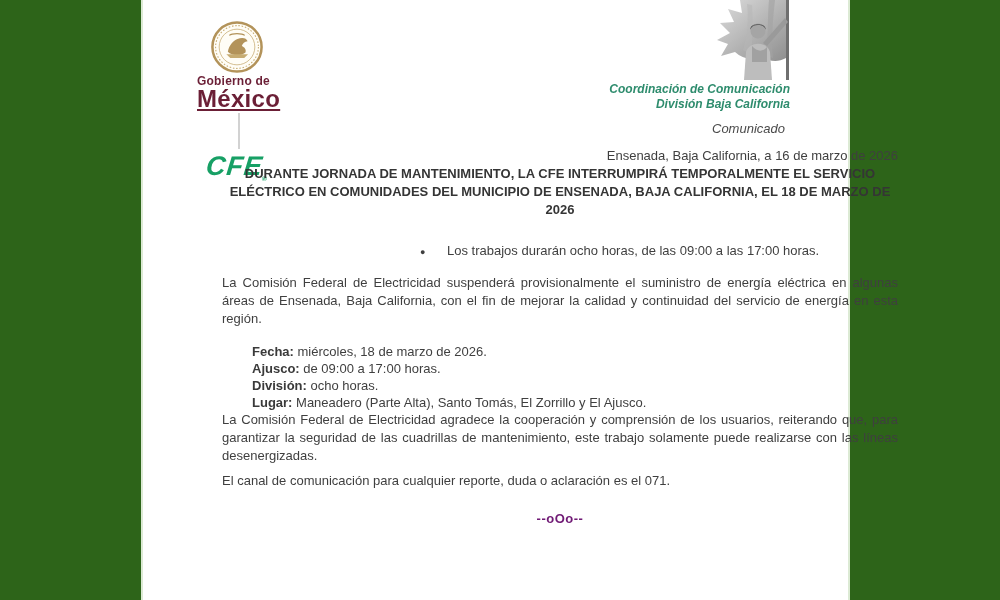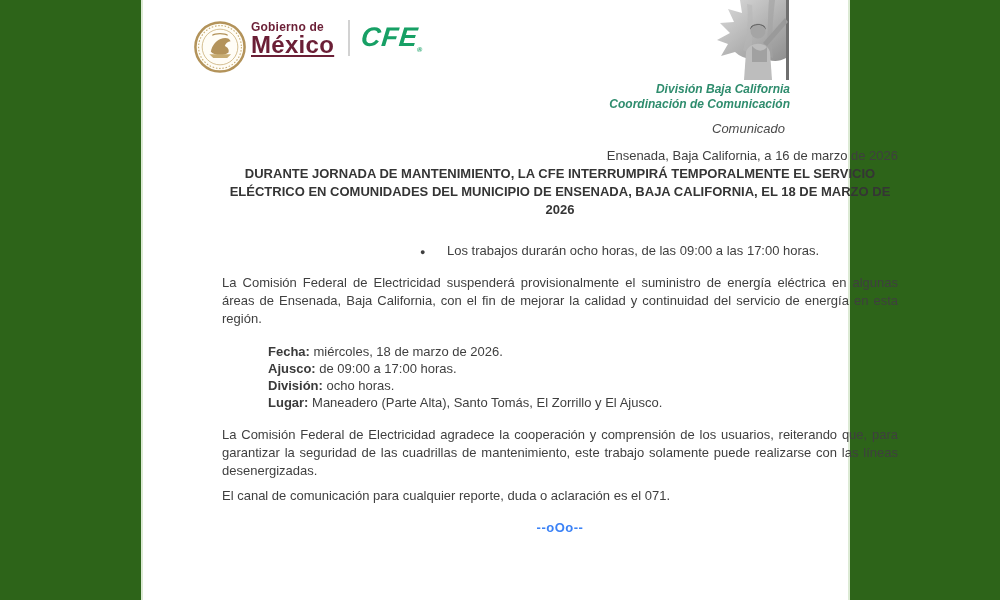--- a/index.html
+++ b/index.html
@@ -13,21 +13,21 @@
   .page {
     position: absolute;
     left: 143px; top: 0;
     width: 705px; height: 600px;
     background: #ffffff;
     box-shadow: 0 0 0 2px #dcead4;
   }
   
   .gov-logo {
     position: absolute; left: 50px; top: 20px;
-    display: flex; 
+    display: flex; align-items: center; flex-direction: column;
   }
   .seal { width: 54px; height: 54px; display: block; }
   .gov-wordmark { margin-left: 4px; color: #6b1f36; }
   .gov-line1 { font-size: 12px; font-weight: bold; letter-spacing: .2px; }
   .gov-line2 { font-size: 24px; font-weight: bold; margin-top: -3px; letter-spacing: .3px; text-decoration: underline; }
   .logo-divider {
     width: 2px; height: 36px; background: #d2d2d2;
     margin: 0 10px 0 14px;
   }
   .cfe-logo {
@@ -58,26 +58,26 @@
     color: #3f3f3f; font-size: 13px;
   }
   .dateline { margin-top: 147px; text-align: right; line-height: 18px; }
   .headline {
     margin-top: 0; text-align: center;
     font-weight: bold; color: #353535; line-height: 18px;
   }
   .bullet-item { margin-top: 22px; margin-left: 198px; display: flex; }
   .bullet-marker { width: 27px; font-size: 9px; line-height: 20px; padding-top: 1px; color: #3f3f3f; }
   .bullet-text { flex: 1; text-align: justify; line-height: 20px; }
-  .para { margin-top: 15px; text-align: justify; line-height: 18px; }
+  .para { text-align: justify; line-height: 18px; }
   .para-first { margin-top: 12px; }
-  .details { margin-top: 15px; margin-left: 46px; line-height: 17px; }
+  .details { margin-top: 15px; margin-left: 30px; line-height: 17px; }
   .details b { color: #3a3a3a; }
   .para-single { margin-top: 7px; text-align: left; line-height: 18px; }
-  .closing { margin-top: 15px; text-align: center; font-weight: bold; color: #3b82f6; letter-spacing: .5px; }
+  .closing { margin-top: 21px; text-align: center; font-weight: bold; color: #701a75; letter-spacing: .5px; }
 </style>
 </head>
 <body>
 
 <div class="page">
 
   <div class="gov-logo">
     <svg class="seal" viewBox="0 0 56 56" aria-hidden="true">
       <circle cx="28" cy="28" r="25.5" fill="#fffdf6" stroke="#b3935a" stroke-width="2.6"></circle>
       <circle cx="28" cy="28" r="22.2" fill="none" stroke="#c7ac72" stroke-width="1.1" stroke-dasharray="1.6 1.8"></circle>
@@ -107,22 +107,22 @@
     <path d="M40 4 C42 20 40 36 36 50 L44 54 C46 38 46 18 45 5 Z" fill="#b7b7b7" opacity="0.55"></path>
     <path d="M43 30 C43 22 59 22 59 30 C57 25 45 25 43 30 Z" fill="#5c5c5c"></path>
     <circle cx="51" cy="31" r="7.5" fill="#a5a5a5"></circle>
     <path d="M44 28 C45 23 57 23 58 28 C56 24 46 24 44 28 Z" fill="#565656"></path>
     <path d="M39 52 C42 41 60 41 63 52 L65 80 L37 80 Z" fill="#bdbdbd"></path>
     <path d="M56 43 L78 18 L81 22 L60 46 Z" fill="#9a9a9a"></path>
     <path d="M45 46 C50 52 56 52 60 47 L60 62 L45 62 Z" fill="#8d8d8d" opacity="0.6"></path>
   </svg>
 
   <div class="coordination">
+    <div>Coordinación de Comunicación</div>
     <div>División Baja California</div>
-    <div>Coordinación de Comunicación</div>
   </div>
 
   <div class="comunicado">Comunicado</div>
 
   <div class="content">
     <div class="dateline">Ensenada, Baja California, a 16 de marzo de 2026</div>
 
     <div class="headline">DURANTE JORNADA DE MANTENIMIENTO, LA CFE INTERRUMPIRÁ TEMPORALMENTE EL SERVICIO ELÉCTRICO EN COMUNIDADES DEL MUNICIPIO DE ENSENADA, BAJA CALIFORNIA, EL 18 DE MARZO DE 2026</div>
 
     <div class="bullet-item">

